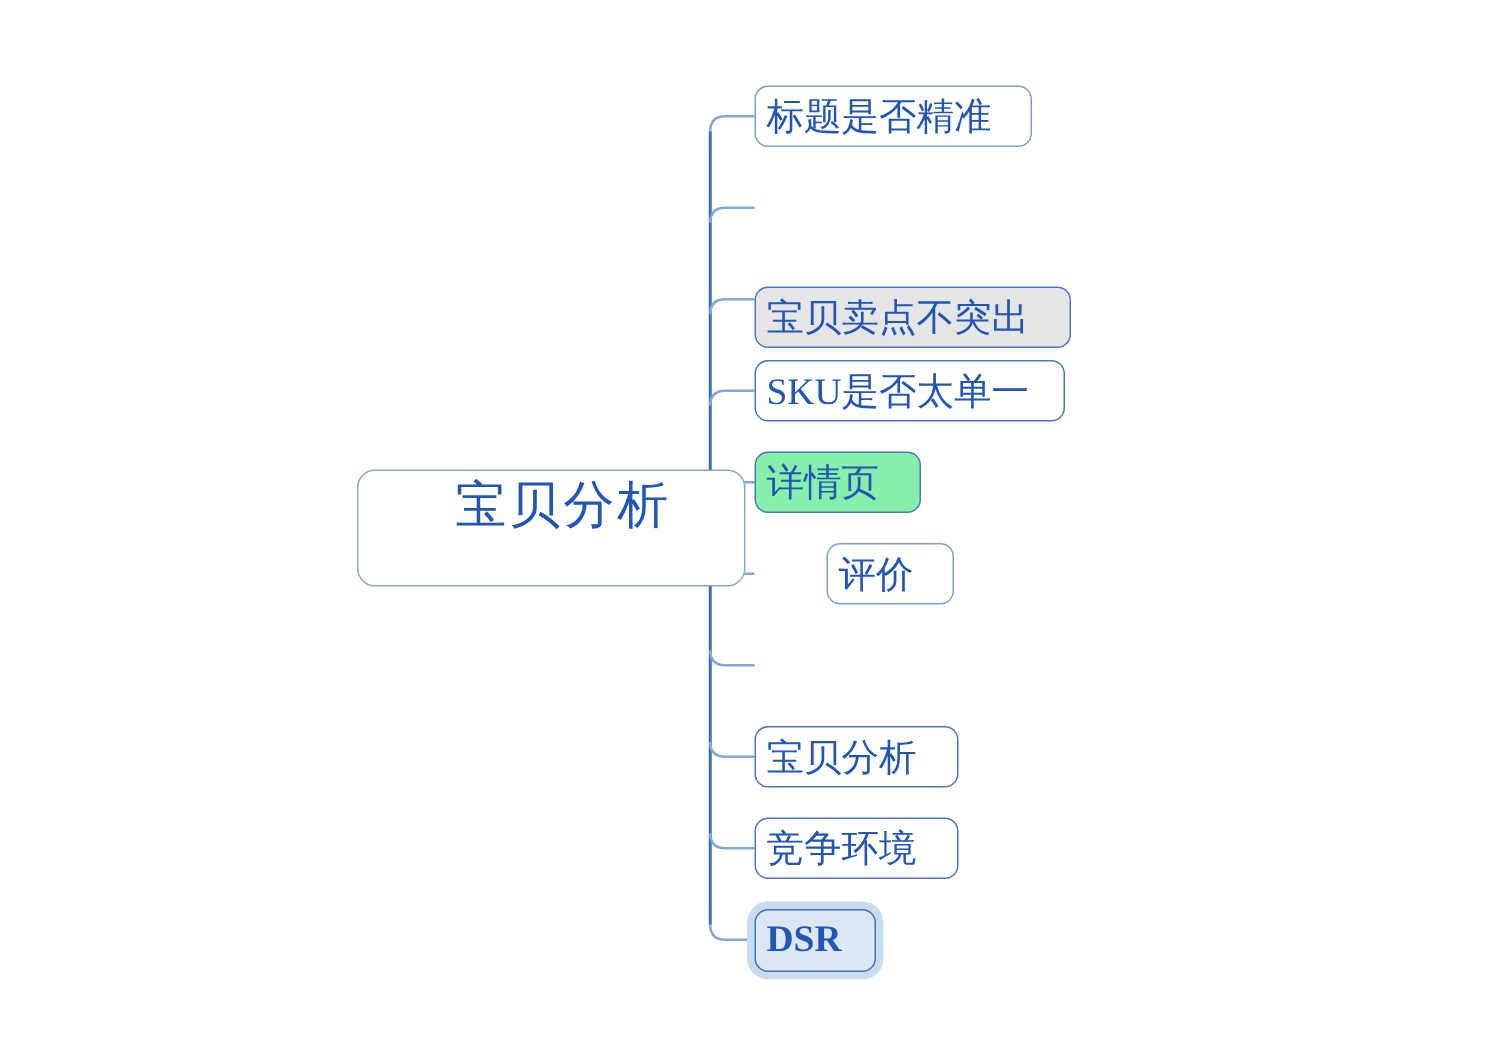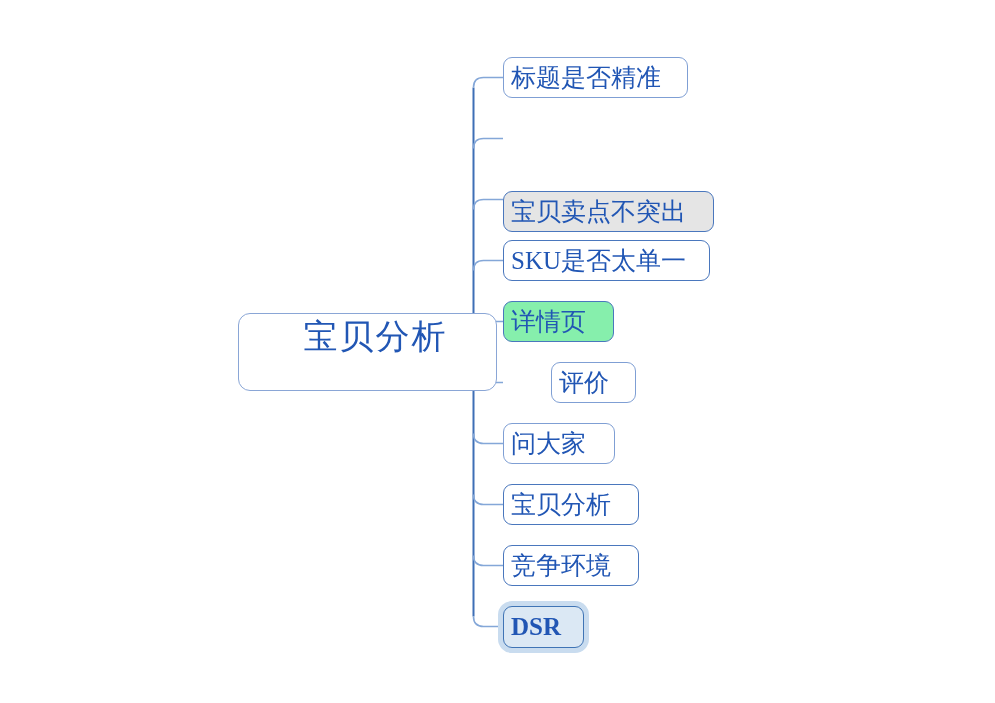--- a/index.html
+++ b/index.html
@@ -99,23 +99,20 @@
   </div>
 
   <div class="topic c4" style="border-color: rgb(74, 119, 189); background: #86efac;">
     <span>详情页</span>
   </div>
 
   <div class="topic c5" style="border-color: rgb(127, 159, 212); background: rgb(255, 255, 255);">
     <span>评价</span>
   </div>
 
-  <div class="topic c6" style="border-color: rgb(127, 159, 212); background: rgb(255, 255, 255);">
-    <span>问大家</span>
-  </div>
 
   <div class="topic c7" style="border-color: rgb(74, 119, 189); background: rgb(255, 255, 255);">
     <span>宝贝分析</span>
   </div>
 
   <div class="topic c8" style="border-color: rgb(74, 119, 189); background: rgb(255, 255, 255);">
     <span>竞争环境</span>
   </div>
 
   <div class="topic c9 selected" style="border-color: rgb(63, 116, 181); background: rgb(219, 232, 244); font-weight: bold;">

